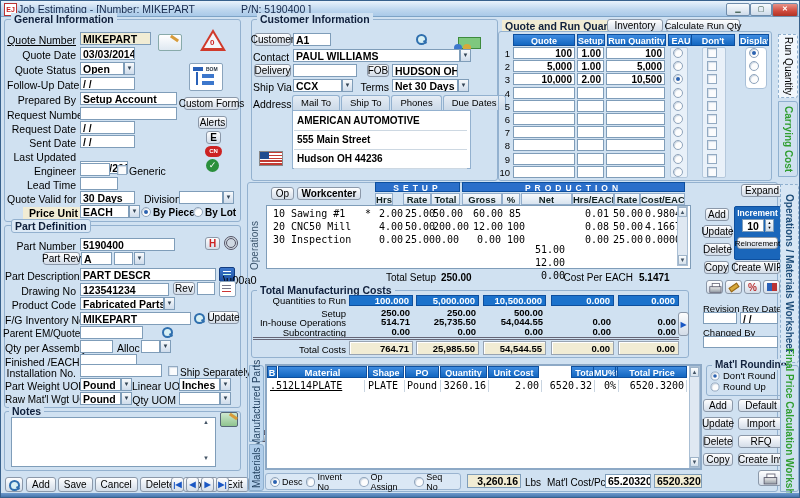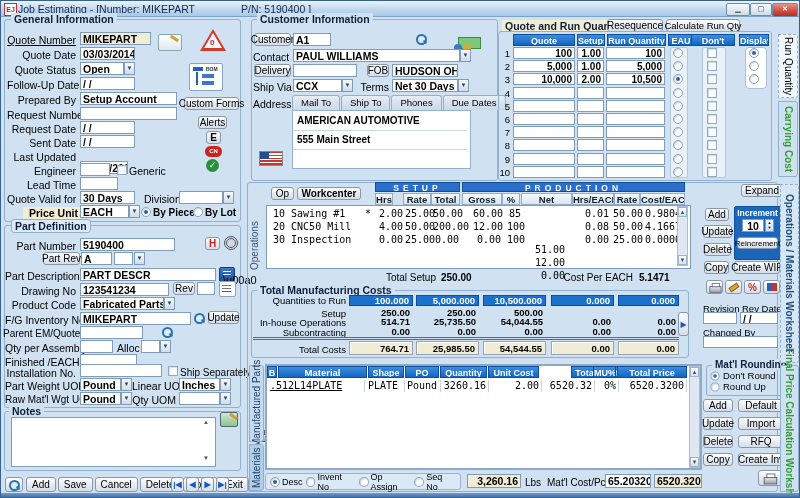--- a/index.html
+++ b/index.html
@@ -306,26 +306,27 @@
       <span class="addrtab plaintab" style="height:14px;line-height:14px;padding:0 8px;font-size:9.5px;border:1px solid #93b1cf;border-bottom:0;
       border-radius:3px 3px 0 0;background:linear-gradient(#e6edf5,#cbd9e8);margin-right:1px">Phones</span>
       <span class="addrtab plaintab" style="height:14px;line-height:14px;padding:0 8px;font-size:9.5px;border:1px solid #93b1cf;border-bottom:0;
       border-radius:3px 3px 0 0;background:linear-gradient(#e6edf5,#cbd9e8);margin-right:1px">Due Dates</span>
     </div>
   <div class="abs" style="left:291px;top:109px;width:177px;height:57px;background:#fff;border:1px solid #93b1cf"></div>
   <div class="abs" style="left:293px;top:111px;width:173px">
 
   <div style="height:18px;line-height:18px;border-bottom:1px solid #cdd8e2;font-weight:bold;font-size:10px;padding-left:3px">AMERICAN AUTOMOTIVE</div>
       <div style="height:18px;line-height:18px;border-bottom:1px solid #cdd8e2;font-weight:bold;font-size:10px;padding-left:3px">555 Main Street</div>
+      <div style="height:18px;line-height:18px;border-bottom:1px solid #cdd8e2;font-weight:bold;font-size:10px;padding-left:3px">Hudson OH 44236</div>
     </div>
   <span class="flag" style="left:258px;top:150px"></span>
 
   
   <span class="lg beige" style="left:501px;top:19px;font-size:10.5px">Quote and Run Quantities</span>
-  <span class="btn" style="left:606px;top:18px;width:56px;height:13px">Resequence</span>
+  <span class="btn" style="left:606px;top:18px;width:56px;height:13px">Inventory</span>
   <span class="btn" style="left:665px;top:18px;width:74px;height:13px;font-size:9.5px">Calculate Run Qty</span>
   <div class="fs" style="left:497px;top:30px;width:274px;height:150px"></div>
   <span class="gh" style="left:512px;top:33px;width:62px">Quote Quantity</span>
   <span class="gh" style="left:576px;top:33px;width:28px">Setups</span>
   <span class="gh" style="left:606px;top:33px;width:59px">Run Quantity</span>
   <span class="gh" style="left:667px;top:33px;width:26px">EAU</span>
   <span class="gh" style="left:690px;top:33px;width:44px">Don't Print</span>
   <span class="gh" style="left:738px;top:33px;width:30px">Display</span>
   <div class="colstrip" style="left:669px;top:46px;width:18px;height:131px"></div>
   <div class="colstrip" style="left:701px;top:46px;width:24px;height:131px"></div>

